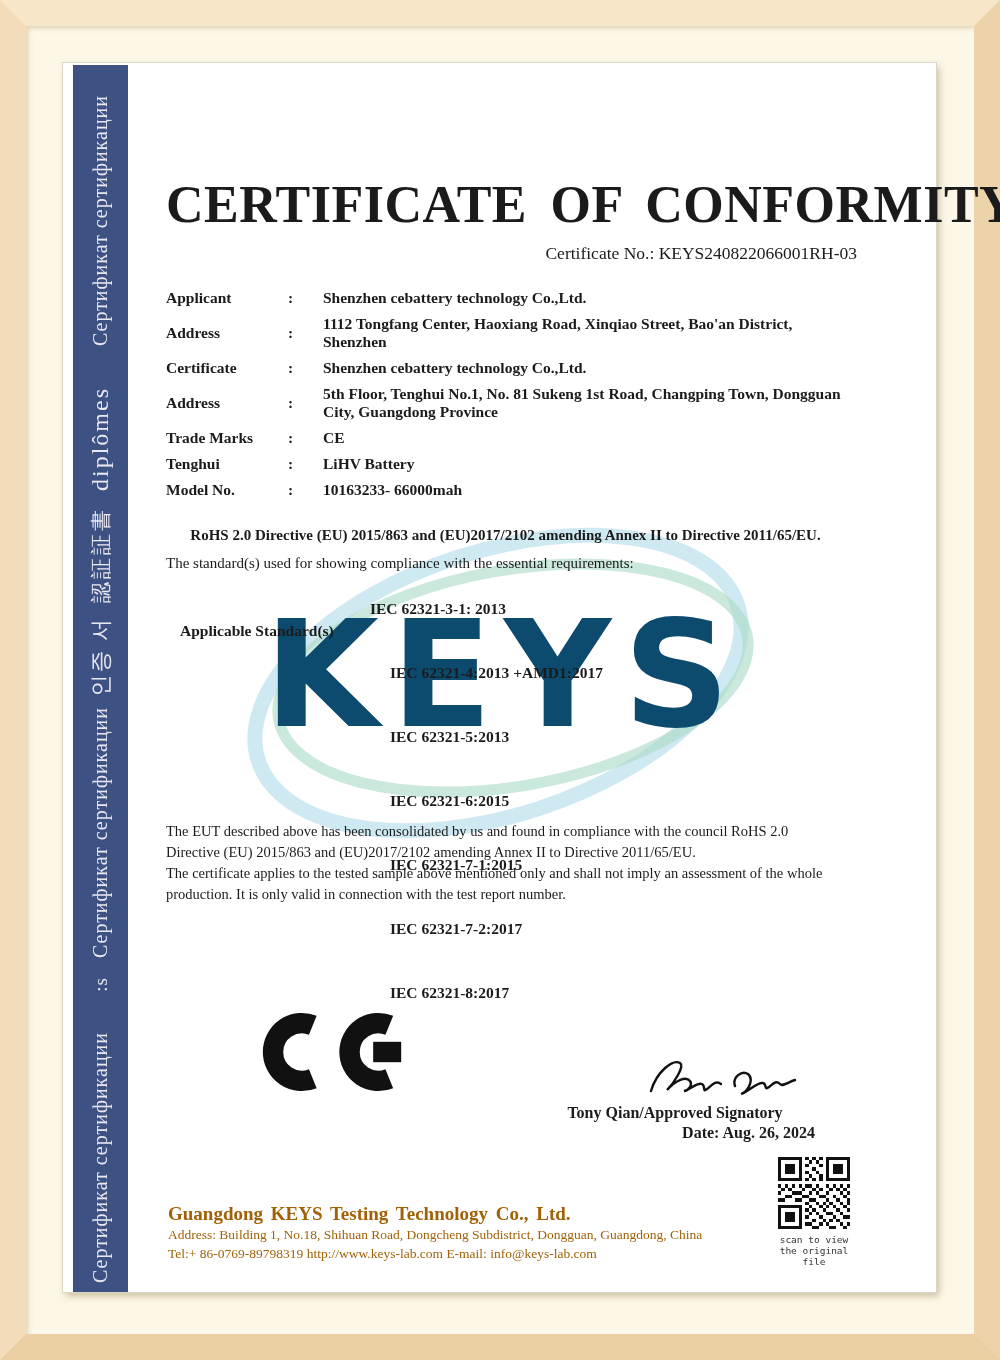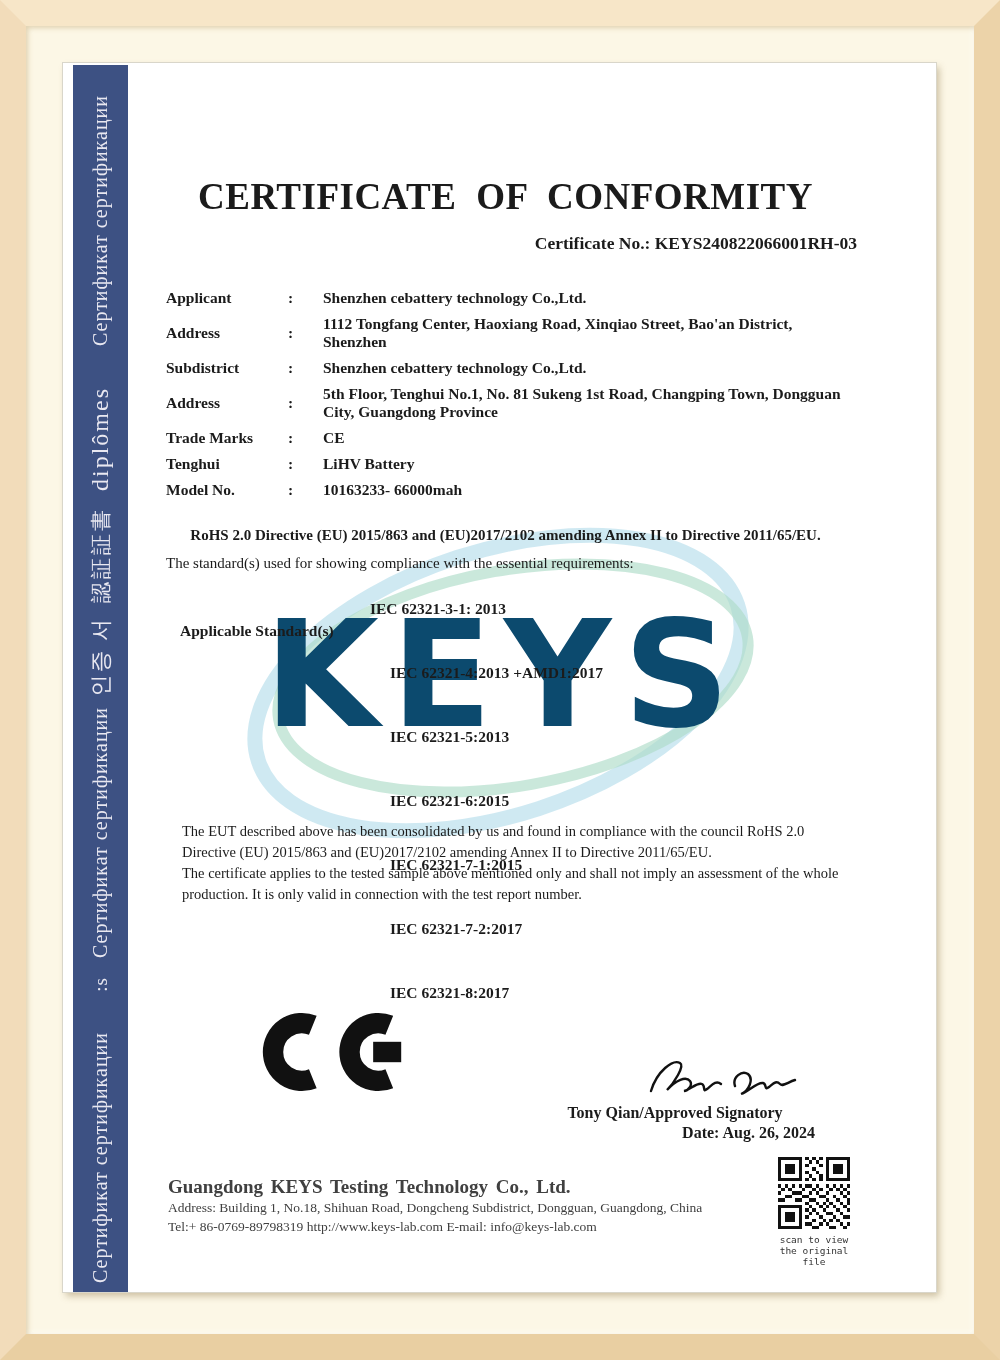--- a/index.html
+++ b/index.html
@@ -43,56 +43,56 @@
   .wm-text{
     position:absolute;left:0;top:108px;width:100%;text-align:center;
     font-family:"DejaVu Sans","Liberation Sans",sans-serif;font-weight:bold;
     font-size:148px;letter-spacing:12px;color:#0c4a6e;line-height:1;
   }
 
   
   .content{position:absolute;left:103px;right:91px;top:0;bottom:0;z-index:1;color:#1b1b1b;}
   .abs{position:absolute;}
 
-  .title{top:112px;left:0;width:100%;text-align:center;font-size:37px;font-weight:bold;
+  .title{top:112px;left:0;width:100%;text-align:center;font-size:52px;font-weight:bold;
          letter-spacing:.5px;word-spacing:10px;white-space:nowrap;}
-  .certno{top:170px;right:-12px;font-size:17.5px;font-weight:bold;white-space:nowrap;}
+  .certno{top:180px;right:-12px;font-size:17.5px;font-weight:normal;white-space:nowrap;}
 
   .fields{top:226px;left:0;width:100%;display:flex;flex-direction:column;gap:8px;}
   .frow{display:flex;align-items:center;font-weight:bold;font-size:15.5px;line-height:18px;}
   .flabel{width:122px;flex:none;}
   .fsep{width:35px;flex:none;text-align:left;}
   .fvalue{flex:1;}
 
   .rohs{top:464px;left:0;width:100%;display:flex;justify-content:center;
         font-size:15px;font-weight:bold;white-space:nowrap;}
   .stdintro{top:492px;left:0;width:100%;font-size:15px;}
 
   .applicable{top:559px;left:14px;font-size:15.5px;font-weight:bold;}
   .stdlist{top:537px;left:204px;margin:0;padding:0;list-style:none;
            font-size:15.5px;font-weight:bold;}
   .stdlist li{height:27px;line-height:17px;}
   .stdlist li + li{margin-left:20px;margin-top:37px;}
 
-  .statement{top:758px;left:16px;width:100%;font-size:14.5px;line-height:21px;}
+  .statement{top:758px;left:0;width:100%;font-size:14.5px;line-height:21px;}
   .statement p{margin:0;}
 
   .ce{top:943px;left:89px;width:170px;height:92px;}
 
   .sigblock{top:990px;right:30px;width:280px;}
   .sig-script{display:block;margin-left:auto;margin-right:6px;width:168px;height:50px;}
   .sig-name{text-align:center;font-size:16px;font-weight:bold;line-height:20px;}
   .sig-date{text-align:right;font-size:16px;font-weight:bold;line-height:20px;}
 
   .qrblock{top:1094px;left:606px;width:84px;text-align:center;}
   .qr{width:72px;height:72px;display:block;margin:0 auto;}
   .qr-caption{margin-top:5px;font-family:"DejaVu Sans Mono","Liberation Mono",monospace;
               font-size:9.5px;line-height:11px;color:#333;}
 
-  .footer{top:1112px;left:2px;width:560px;color:#404040;}
+  .footer{top:1139px;left:2px;width:560px;color:#a16207;}
   .f-company{font-size:19px;font-weight:bold;line-height:23px;word-spacing:3px;}
   .f-addr,.f-tel{font-size:13.5px;line-height:19px;}
 </style>
 </head>
 <body>
 
 <div class="canvas">
   <div class="mat">
     <div class="page">
 
@@ -138,21 +138,21 @@
             <span class="flabel">Applicant</span>
               <span class="fsep">:</span>
               <span class="fvalue">Shenzhen cebattery technology Co.,Ltd.</span>
           </div>
           <div class="frow">
             <span class="flabel">Address</span>
               <span class="fsep">:</span>
               <span class="fvalue">1112 Tongfang Center, Haoxiang Road, Xinqiao Street, Bao'an District, Shenzhen</span>
           </div>
           <div class="frow">
-            <span class="flabel">Subdistrict</span>
+            <span class="flabel">Certificate</span>
               <span class="fsep">:</span>
               <span class="fvalue">Shenzhen cebattery technology Co.,Ltd.</span>
           </div>
           <div class="frow">
             <span class="flabel">Address</span>
               <span class="fsep">:</span>
               <span class="fvalue">5th Floor, Tenghui No.1, No. 81 Sukeng 1st Road, Changping Town, Dongguan City, Guangdong Province</span>
           </div>
           <div class="frow">
             <span class="flabel">Trade Marks</span>

